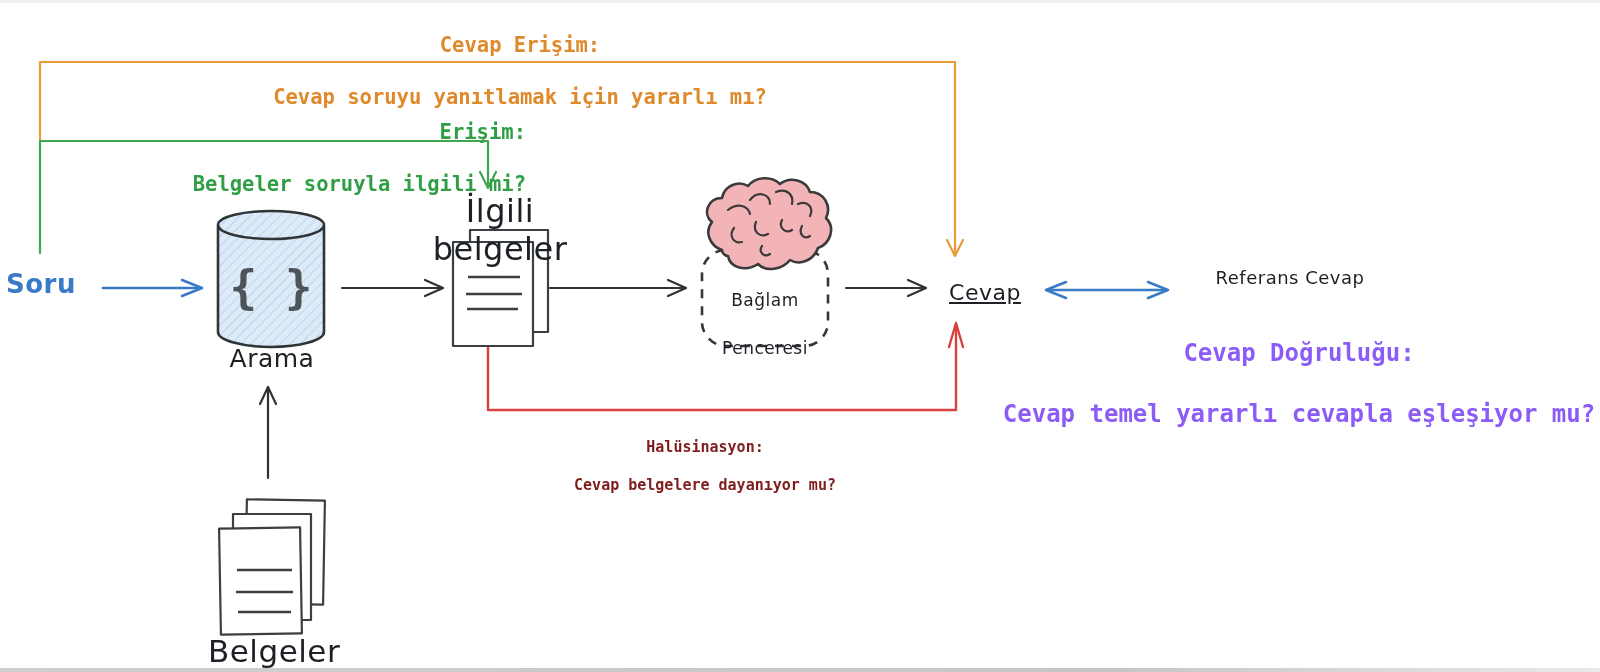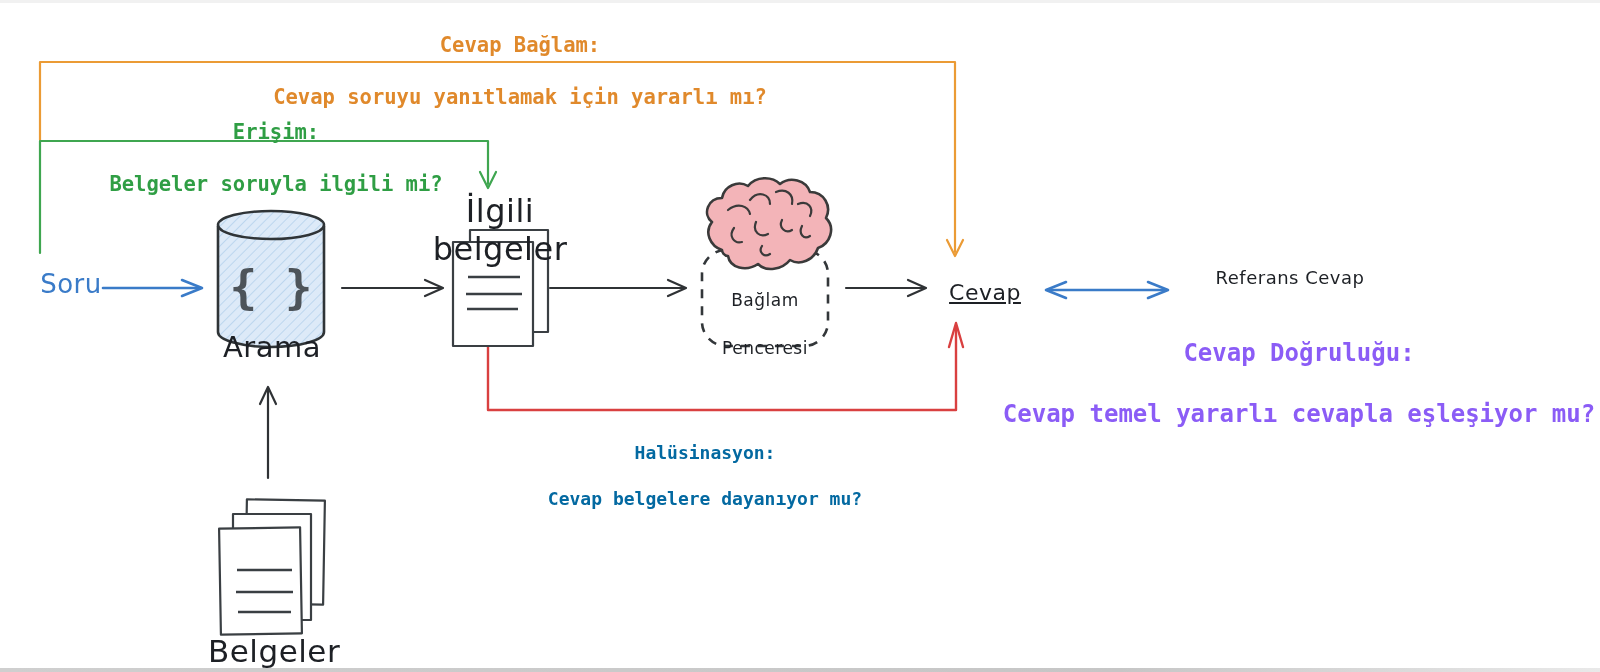--- a/index.html
+++ b/index.html
@@ -18,28 +18,28 @@
 
   .txt{position:absolute;text-align:center;white-space:pre-line;}
 
   
   .mono{
     font-family:"DejaVu Sans Mono",monospace;
     font-weight:bold;
     line-height:1.27;
   }
   .ann-orange{left:240px;top:6px;width:560px;font-size:20.5px;color:#e0892b;}
-  .ann-green{left:26px;top:93px;width:500px;font-size:20.5px;color:#2f9e44;}
-  .ann-red{left:425px;top:419px;width:560px;font-size:18px;color:#0369a1;}
+  .ann-green{left:26px;top:93px;width:500px;font-size:20.5px;color:#2f9e44;text-align:right;}
+  .ann-red{left:425px;top:419px;width:560px;font-size:15px;color:#7f1d1d;}
   .ann-blue{left:1000px;top:308px;width:598px;font-size:24px;color:#8b5cf6;}
 
   
   .hand{letter-spacing:0.5px;}
-  .lbl-soru{left:4px;top:269px;width:74px;font-size:26px;font-weight:normal;color:#3a7bc8;margin-left:30px;}
-  .lbl-arama{left:212px;top:330px;width:120px;font-size:29px;}
+  .lbl-soru{left:4px;top:269px;width:74px;font-size:26px;font-weight:bold;color:#3a7bc8;}
+  .lbl-arama{left:212px;top:344px;width:120px;font-size:25px;}
   .lbl-ilgili{left:405px;top:192px;width:190px;font-size:32px;}
   .lbl-baglam{left:702px;top:264px;width:126px;font-size:17px;line-height:24px;}
   .lbl-cevap{left:933px;top:280px;width:104px;font-size:22px;text-decoration:underline;}
   .lbl-referans{left:1178px;top:267px;width:224px;font-size:18px;}
   .lbl-belgeler{left:208px;top:633px;width:124px;font-size:31px;}
 </style>
 </head>
 <body>
 
 <div id="canvas">
@@ -142,21 +142,21 @@
       <rect x="220" y="528" width="81" height="106" transform="rotate(-1 260 581)"></rect>
       <g stroke-width="2.4">
         <line x1="237" y1="570" x2="292" y2="570"></line>
         <line x1="236" y1="592" x2="293" y2="592"></line>
         <line x1="238" y1="612" x2="291" y2="612"></line>
       </g>
     </g>
   </svg>
 
   <div class="txt mono ann-orange">
-    <div>Cevap Bağlam:</div>
+    <div>Cevap Erişim:</div>
     <div>Cevap soruyu yanıtlamak için yararlı mı?</div>
   </div>
 
   <div class="txt mono ann-green">
     <div>Erişim:</div>
     <div>Belgeler soruyla ilgili mi?</div>
   </div>
 
   <div class="txt mono ann-red">
     <div>Halüsinasyon:</div>

